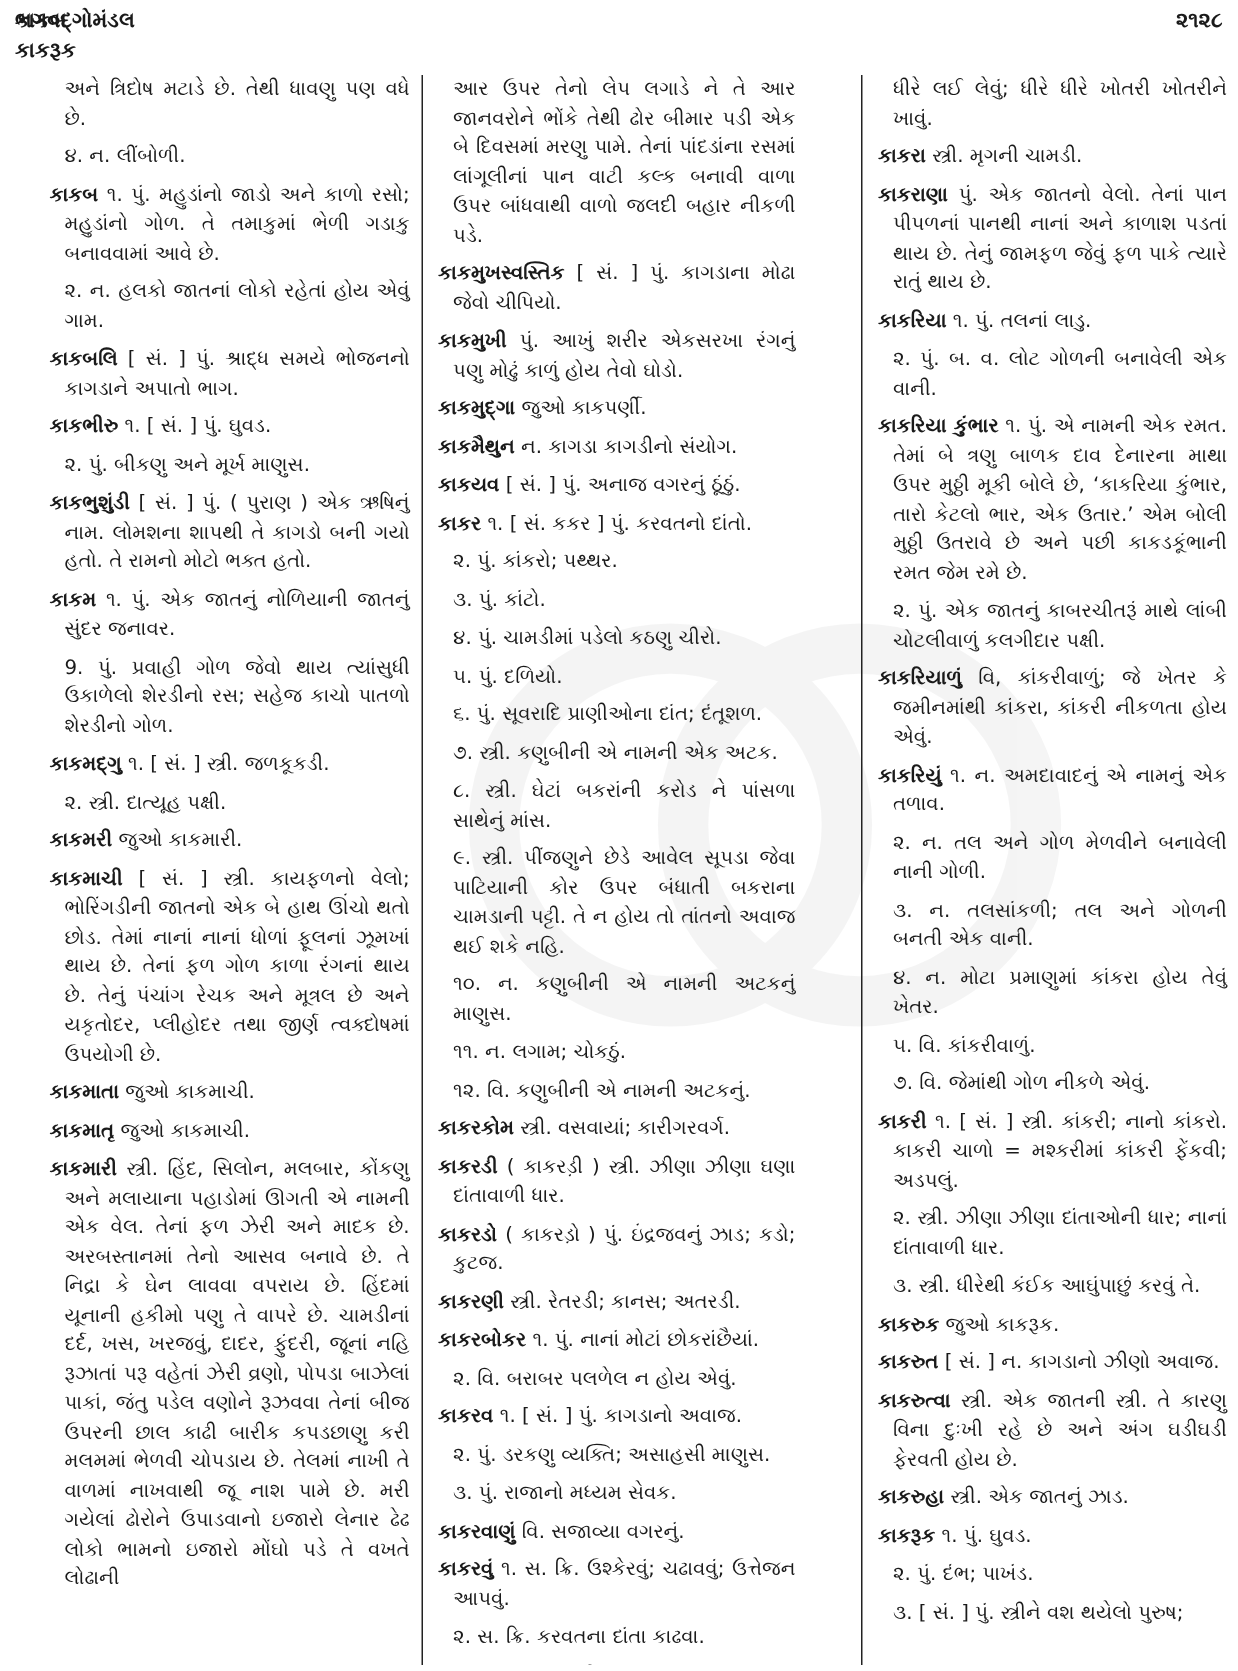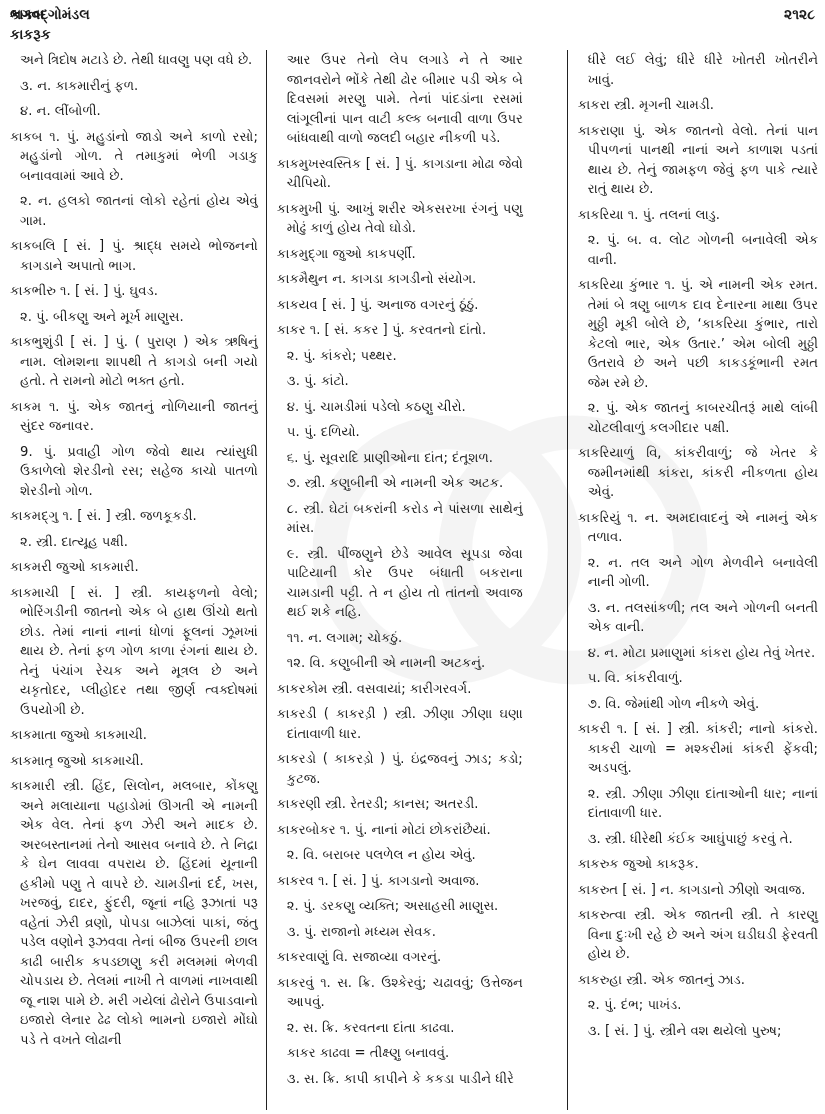--- a/index.html
+++ b/index.html
@@ -24,46 +24,45 @@
     position: absolute; top: 26px; left: 10px; font-size: 14px; font-weight: bold;
   }
   .columns {
     position: absolute; top: 50px; left: 10px; width: 810px; height: 1060px;
     display: flex;
   }
   .col {
     box-sizing: border-box; height: 100%; overflow: hidden;
     font-size: 13.2px; line-height: 19.5px; text-align: justify;
   }
-  .col1 { width: 268px; padding-right: 8px; }
+  .col1 { width: 268px; padding-right: 8px; margin-left: 23px; }
   .col2 { width: 277px; padding: 0 8px 0 10px; border-left: 1.5px solid #222; }
   .col3 { width: 265px; padding: 0 2px 0 10px; border-left: 1.5px solid #222; margin-left: 36px; }
   .entry { margin: 0 0 6px 0; padding-left: 10px; text-indent: -10px; }
   .entry.cont { text-indent: 0; padding-left: 10px; }
-  .headword { font-weight: normal; }
+  .headword { font-weight: bold; }
 </style>
 </head>
 <body>
 
 <svg class="watermark" viewBox="0 0 100 100">
   <circle cx="35" cy="50" r="28" fill="none" stroke="#555" stroke-width="8"></circle>
   <circle cx="65" cy="50" r="28" fill="none" stroke="#555" stroke-width="8"></circle>
 </svg>
 
 <div class="header">
   <span class="left">કાકબ</span>
   <span class="center">ભગવદ્ગોમંડલ</span>
   <span class="right">૨૧૨૮</span>
 </div>
 <div class="subheader">કાકરૂક</div>
 
 <div class="columns">
   <div class="col col1">
       <p class="entry cont"><span>અને ત્રિદોષ મટાડે છે. તેથી ધાવણુ પણ વધે છે.</span></p>
-      <p class="entry cont"><span>૩. ન. કાકમારીનું ફળ.</span></p>
       <p class="entry cont"><span>૪. ન. લીંબોળી.</span></p>
       <p class="entry"><span class="headword">કાકબ</span> <span>૧. પું. મહુડાંનો જાડો અને કાળો રસો; મહુડાંનો ગોળ. તે તમાકુમાં ભેળી ગડાકુ બનાવવામાં આવે છે.</span></p>
       <p class="entry cont"><span>૨. ન. હલકો જાતનાં લોકો રહેતાં હોય એવું ગામ.</span></p>
       <p class="entry"><span class="headword">કાકબલિ</span> <span>[ સં. ] પું. શ્રાદ્ધ સમયે ભોજનનો કાગડાને અપાતો ભાગ.</span></p>
       <p class="entry"><span class="headword">કાકભીરુ</span> <span>૧. [ સં. ] પું. ઘુવડ.</span></p>
       <p class="entry cont"><span>૨. પું. બીકણુ અને મૂર્ખ માણુસ.</span></p>
       <p class="entry"><span class="headword">કાકભુશુંડી</span> <span>[ સં. ] પું. ( પુરાણ ) એક ઋષિનું નામ. લોમશના શાપથી તે કાગડો બની ગયો હતો. તે રામનો મોટો ભક્ત હતો.</span></p>
       <p class="entry"><span class="headword">કાકમ</span> <span>૧. પું. એક જાતનું નોળિયાની જાતનું સુંદર જનાવર.</span></p>
       <p class="entry cont"><span>9. પું. પ્રવાહી ગોળ જેવો થાય ત્યાંસુધી ઉકાળેલો શેરડીનો રસ; સહેજ કાચો પાતળો શેરડીનો ગોળ.</span></p>
       <p class="entry"><span class="headword">કાકમદ્ગુ</span> <span>૧. [ સં. ] સ્ત્રી. જળકૂકડી.</span></p>
@@ -83,20 +82,21 @@
       <p class="entry"><span class="headword">કાકયવ</span> <span>[ સં. ] પું. અનાજ વગરનું ઠૂંઠું.</span></p>
       <p class="entry"><span class="headword">કાકર</span> <span>૧. [ સં. કકર ] પું. કરવતનો દાંતો.</span></p>
       <p class="entry cont"><span>૨. પું. કાંકરો; પથ્થર.</span></p>
       <p class="entry cont"><span>૩. પું. કાંટો.</span></p>
       <p class="entry cont"><span>૪. પું. ચામડીમાં પડેલો કઠણુ ચીરો.</span></p>
       <p class="entry cont"><span>૫. પું. દળિયો.</span></p>
       <p class="entry cont"><span>૬. પું. સૂવરાદિ પ્રાણીઓના દાંત; દંતૂશળ.</span></p>
       <p class="entry cont"><span>૭. સ્ત્રી. કણુબીની એ નામની એક અટક.</span></p>
       <p class="entry cont"><span>૮. સ્ત્રી. ઘેટાં બકરાંની કરોડ ને પાંસળા સાથેનું માંસ.</span></p>
       <p class="entry cont"><span>૯. સ્ત્રી. પીંજણુને છેડે આવેલ સૂપડા જેવા પાટિયાની કોર ઉપર બંધાતી બકરાના ચામડાની પટ્ટી. તે ન હોય તો તાંતનો અવાજ થઈ શકે નહિ.</span></p>
+      <p class="entry cont"><span>૧૦. ન. કણુબીની એ નામની અટકનું માણુસ.</span></p>
       <p class="entry cont"><span>૧૧. ન. લગામ; ચોકઠું.</span></p>
       <p class="entry cont"><span>૧૨. વિ. કણુબીની એ નામની અટકનું.</span></p>
       <p class="entry"><span class="headword">કાકરકોમ</span> <span>સ્ત્રી. વસવાયાં; કારીગરવર્ગ.</span></p>
       <p class="entry"><span class="headword">કાકરડી</span> <span>( કાકરડ઼ી ) સ્ત્રી. ઝીણા ઝીણા ઘણા દાંતાવાળી ધાર.</span></p>
       <p class="entry"><span class="headword">કાકરડો</span> <span>( કાકરડ઼ો ) પું. ઇંદ્રજવનું ઝાડ; કડો; કુટજ.</span></p>
       <p class="entry"><span class="headword">કાકરણી</span> <span>સ્ત્રી. રેતરડી; કાનસ; અતરડી.</span></p>
       <p class="entry"><span class="headword">કાકરબોકર</span> <span>૧. પું. નાનાં મોટાં છોકરાંછૈયાં.</span></p>
       <p class="entry cont"><span>૨. વિ. બરાબર પલળેલ ન હોય એવું.</span></p>
       <p class="entry"><span class="headword">કાકરવ</span> <span>૧. [ સં. ] પું. કાગડાનો અવાજ.</span></p>
       <p class="entry cont"><span>૨. પું. ડરકણુ વ્યક્તિ; અસાહસી માણુસ.</span></p>
@@ -122,16 +122,17 @@
       <p class="entry cont"><span>૪. ન. મોટા પ્રમાણુમાં કાંકરા હોય તેવું ખેતર.</span></p>
       <p class="entry cont"><span>૫. વિ. કાંકરીવાળું.</span></p>
       <p class="entry cont"><span>૭. વિ. જેમાંથી ગોળ નીકળે એવું.</span></p>
       <p class="entry"><span class="headword">કાકરી</span> <span>૧. [ સં. ] સ્ત્રી. કાંકરી; નાનો કાંકરો. કાકરી ચાળો = મશ્કરીમાં કાંકરી ફેંકવી; અડપલું.</span></p>
       <p class="entry cont"><span>૨. સ્ત્રી. ઝીણા ઝીણા દાંતાઓની ધાર; નાનાં દાંતાવાળી ધાર.</span></p>
       <p class="entry cont"><span>૩. સ્ત્રી. ધીરેથી કંઈક આઘુંપાછું કરવું તે.</span></p>
       <p class="entry"><span class="headword">કાકરુક</span> <span>જુઓ કાકરૂક.</span></p>
       <p class="entry"><span class="headword">કાકરુત</span> <span>[ સં. ] ન. કાગડાનો ઝીણો અવાજ.</span></p>
       <p class="entry"><span class="headword">કાકરુત્વા</span> <span>સ્ત્રી. એક જાતની સ્ત્રી. તે કારણુ વિના દુઃખી રહે છે અને અંગ ઘડીઘડી ફેરવતી હોય છે.</span></p>
       <p class="entry"><span class="headword">કાકરુહા</span> <span>સ્ત્રી. એક જાતનું ઝાડ.</span></p>
+      <p class="entry"><span class="headword">કાકરૂક</span> <span>૧. પું. ઘુવડ.</span></p>
       <p class="entry cont"><span>૨. પું. દંભ; પાખંડ.</span></p>
       <p class="entry cont"><span>૩. [ સં. ] પું. સ્ત્રીને વશ થયેલો પુરુષ;</span></p>
     </div>
 </div>
 
 </body></html>

